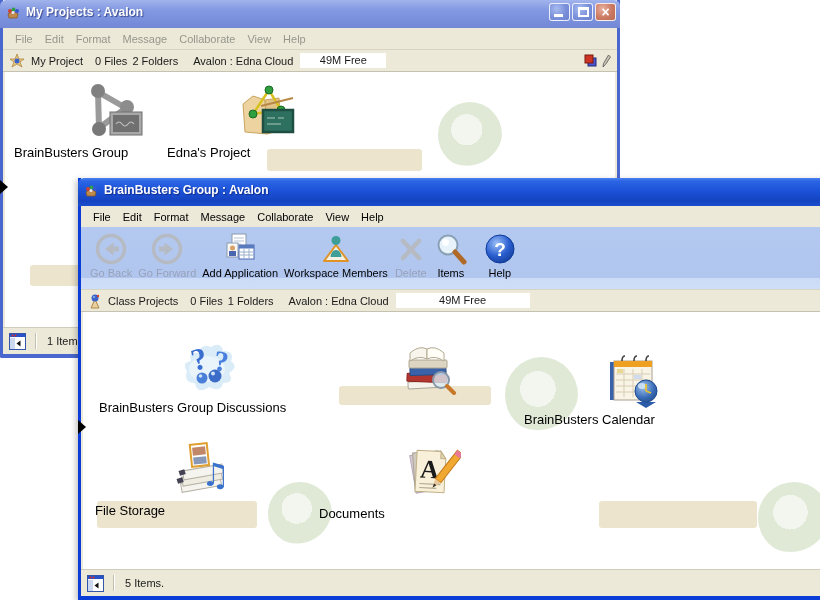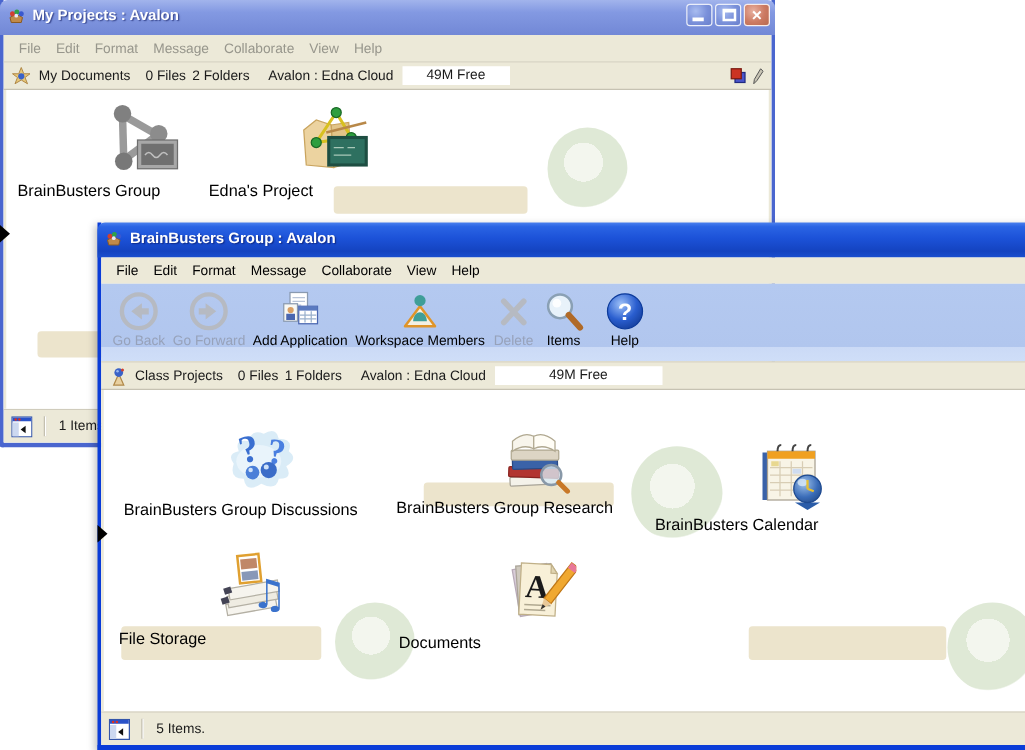--- a/index.html
+++ b/index.html
@@ -84,21 +84,21 @@
       <span class="mi">Message</span>
       <span class="mi">Collaborate</span>
       <span class="mi">View</span>
       <span class="mi">Help</span>
     </div>
     <div class="infobar">
       <svg width="16" height="16" viewBox="0 0 16 16">
         <path d="M8 1 L10 6 L15 6 L11 9 L13 14 L8 11 L3 14 L5 9 L1 6 L6 6 Z" fill="#e8c878" stroke="#b08848" stroke-width="0.8"></path>
         <circle cx="8" cy="8" r="2.5" fill="#3a62c8"></circle>
       </svg>
-      <span class="loc">My Documents</span>
+      <span class="loc">My Project</span>
       <span class="files">0 Files</span>
       <span class="folders">2 Folders</span>
       <span class="cloud">Avalon : Edna Cloud</span>
       <span class="free-box">49M Free</span>
       <span class="spacer"></span>
       <span class="ib-ic">
         <svg width="13" height="13" viewBox="0 0 13 13">
             <rect x="4" y="4" width="8" height="8" fill="#4a55cc" stroke="#202a80"></rect>
             <rect x="1" y="1" width="8" height="8" fill="#cc3322" stroke="#7a1a10"></rect>
           </svg>
@@ -313,21 +313,20 @@
         <svg width="64" height="58" viewBox="0 0 64 58">
           <rect x="13" y="44" width="38" height="7" rx="1" fill="#f4f2ea" stroke="#a8a498" transform="rotate(-3 32 47)"></rect>
           <rect x="12" y="37" width="40" height="8" rx="1" fill="#b23530" stroke="#8a2420" transform="rotate(2 32 41)"></rect>
           <rect x="15" y="30" width="36" height="8" rx="1" fill="#3a62a8" stroke="#2a4a84" transform="rotate(-2 33 34)"></rect>
           <rect x="14" y="23" width="38" height="8" rx="1" fill="#ddd5c4" stroke="#b0a890"></rect>
           <path d="M15 16 Q24 8 32 12 L32 22 Q24 18 15 24 Z" fill="#f8f5ec" stroke="#b0a890"></path>
           <path d="M49 16 Q40 8 32 12 L32 22 Q40 18 49 24 Z" fill="#fffdf6" stroke="#b0a890"></path>
           <circle cx="46" cy="43" r="8" fill="#d8e8f2" fill-opacity=".8" stroke="#8898a8" stroke-width="2"></circle>
           <path d="M52 49 L59 56" stroke="#c87828" stroke-width="4" stroke-linecap="round"></path>
         </svg>
-        <div class="ilabel">BrainBusters Group Research</div>
       </div>
 
       <div class="item" style="left:441px;top:37px;width:220px;">
         <svg width="64" height="60" viewBox="0 0 64 60">
           <defs>
               <radialGradient id="calg" cx="38%" cy="32%" r="75%">
                 <stop offset="0%" stop-color="#9fc2ea"></stop>
                 <stop offset="65%" stop-color="#3a6cb8"></stop>
                 <stop offset="100%" stop-color="#27508f"></stop>
               </radialGradient>

